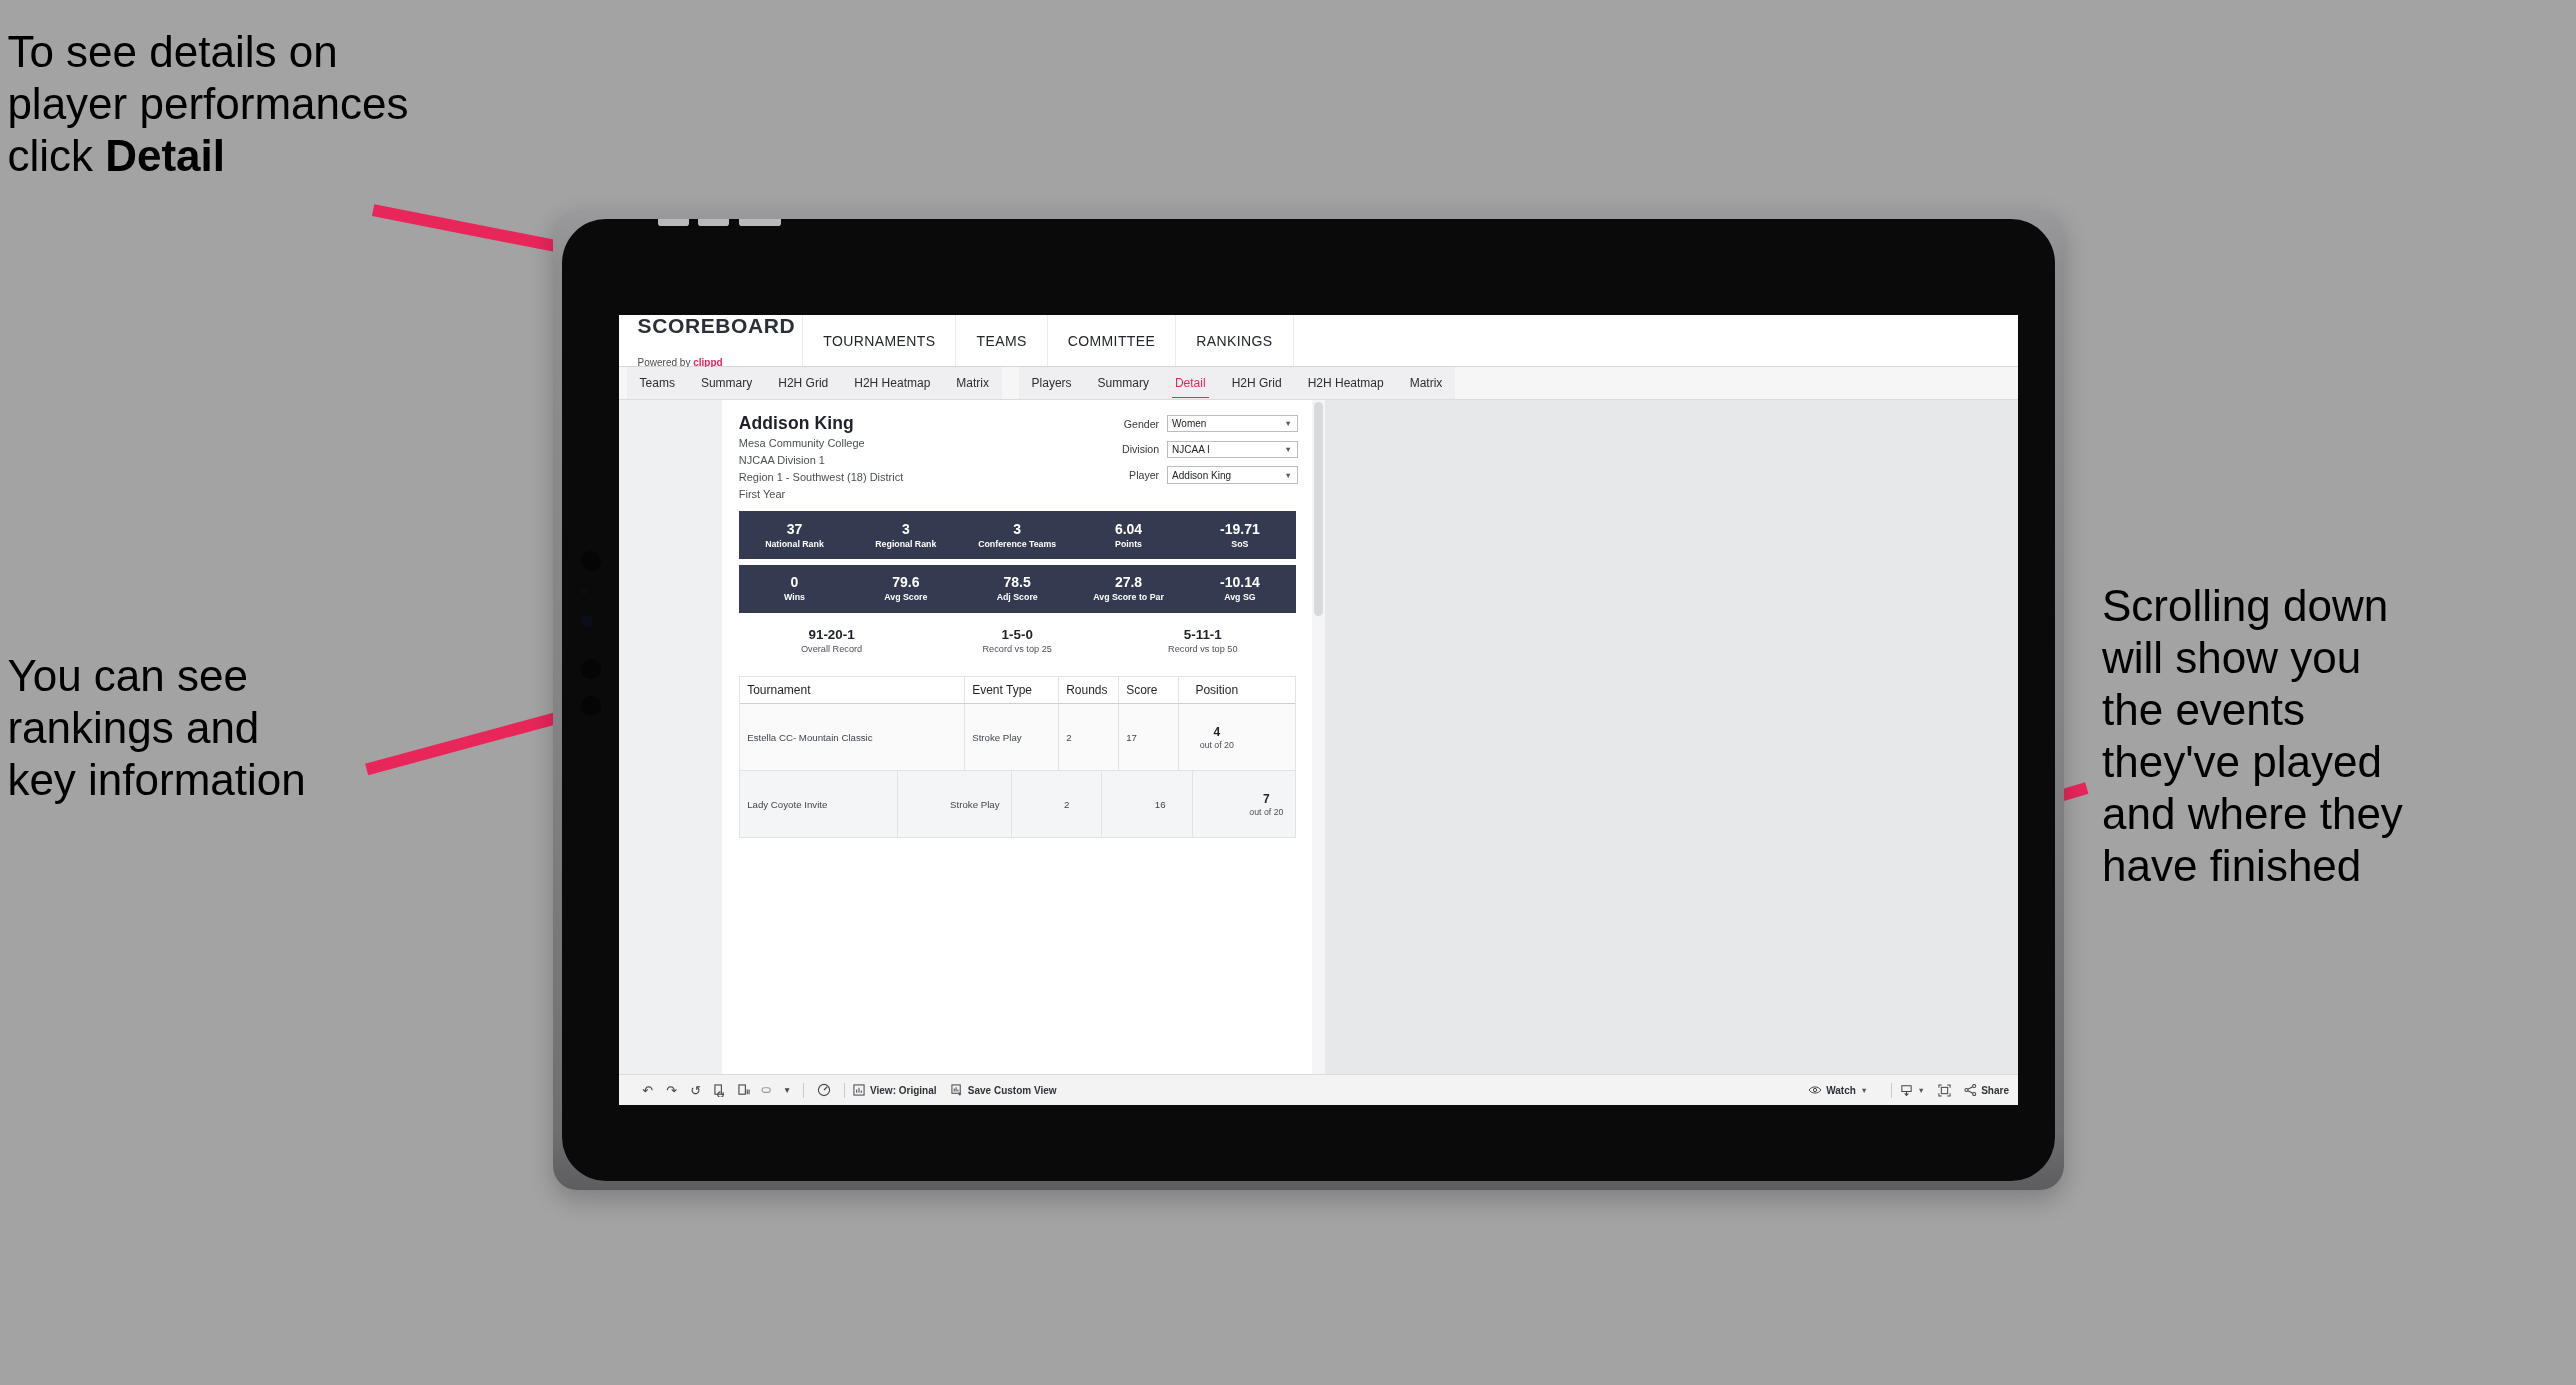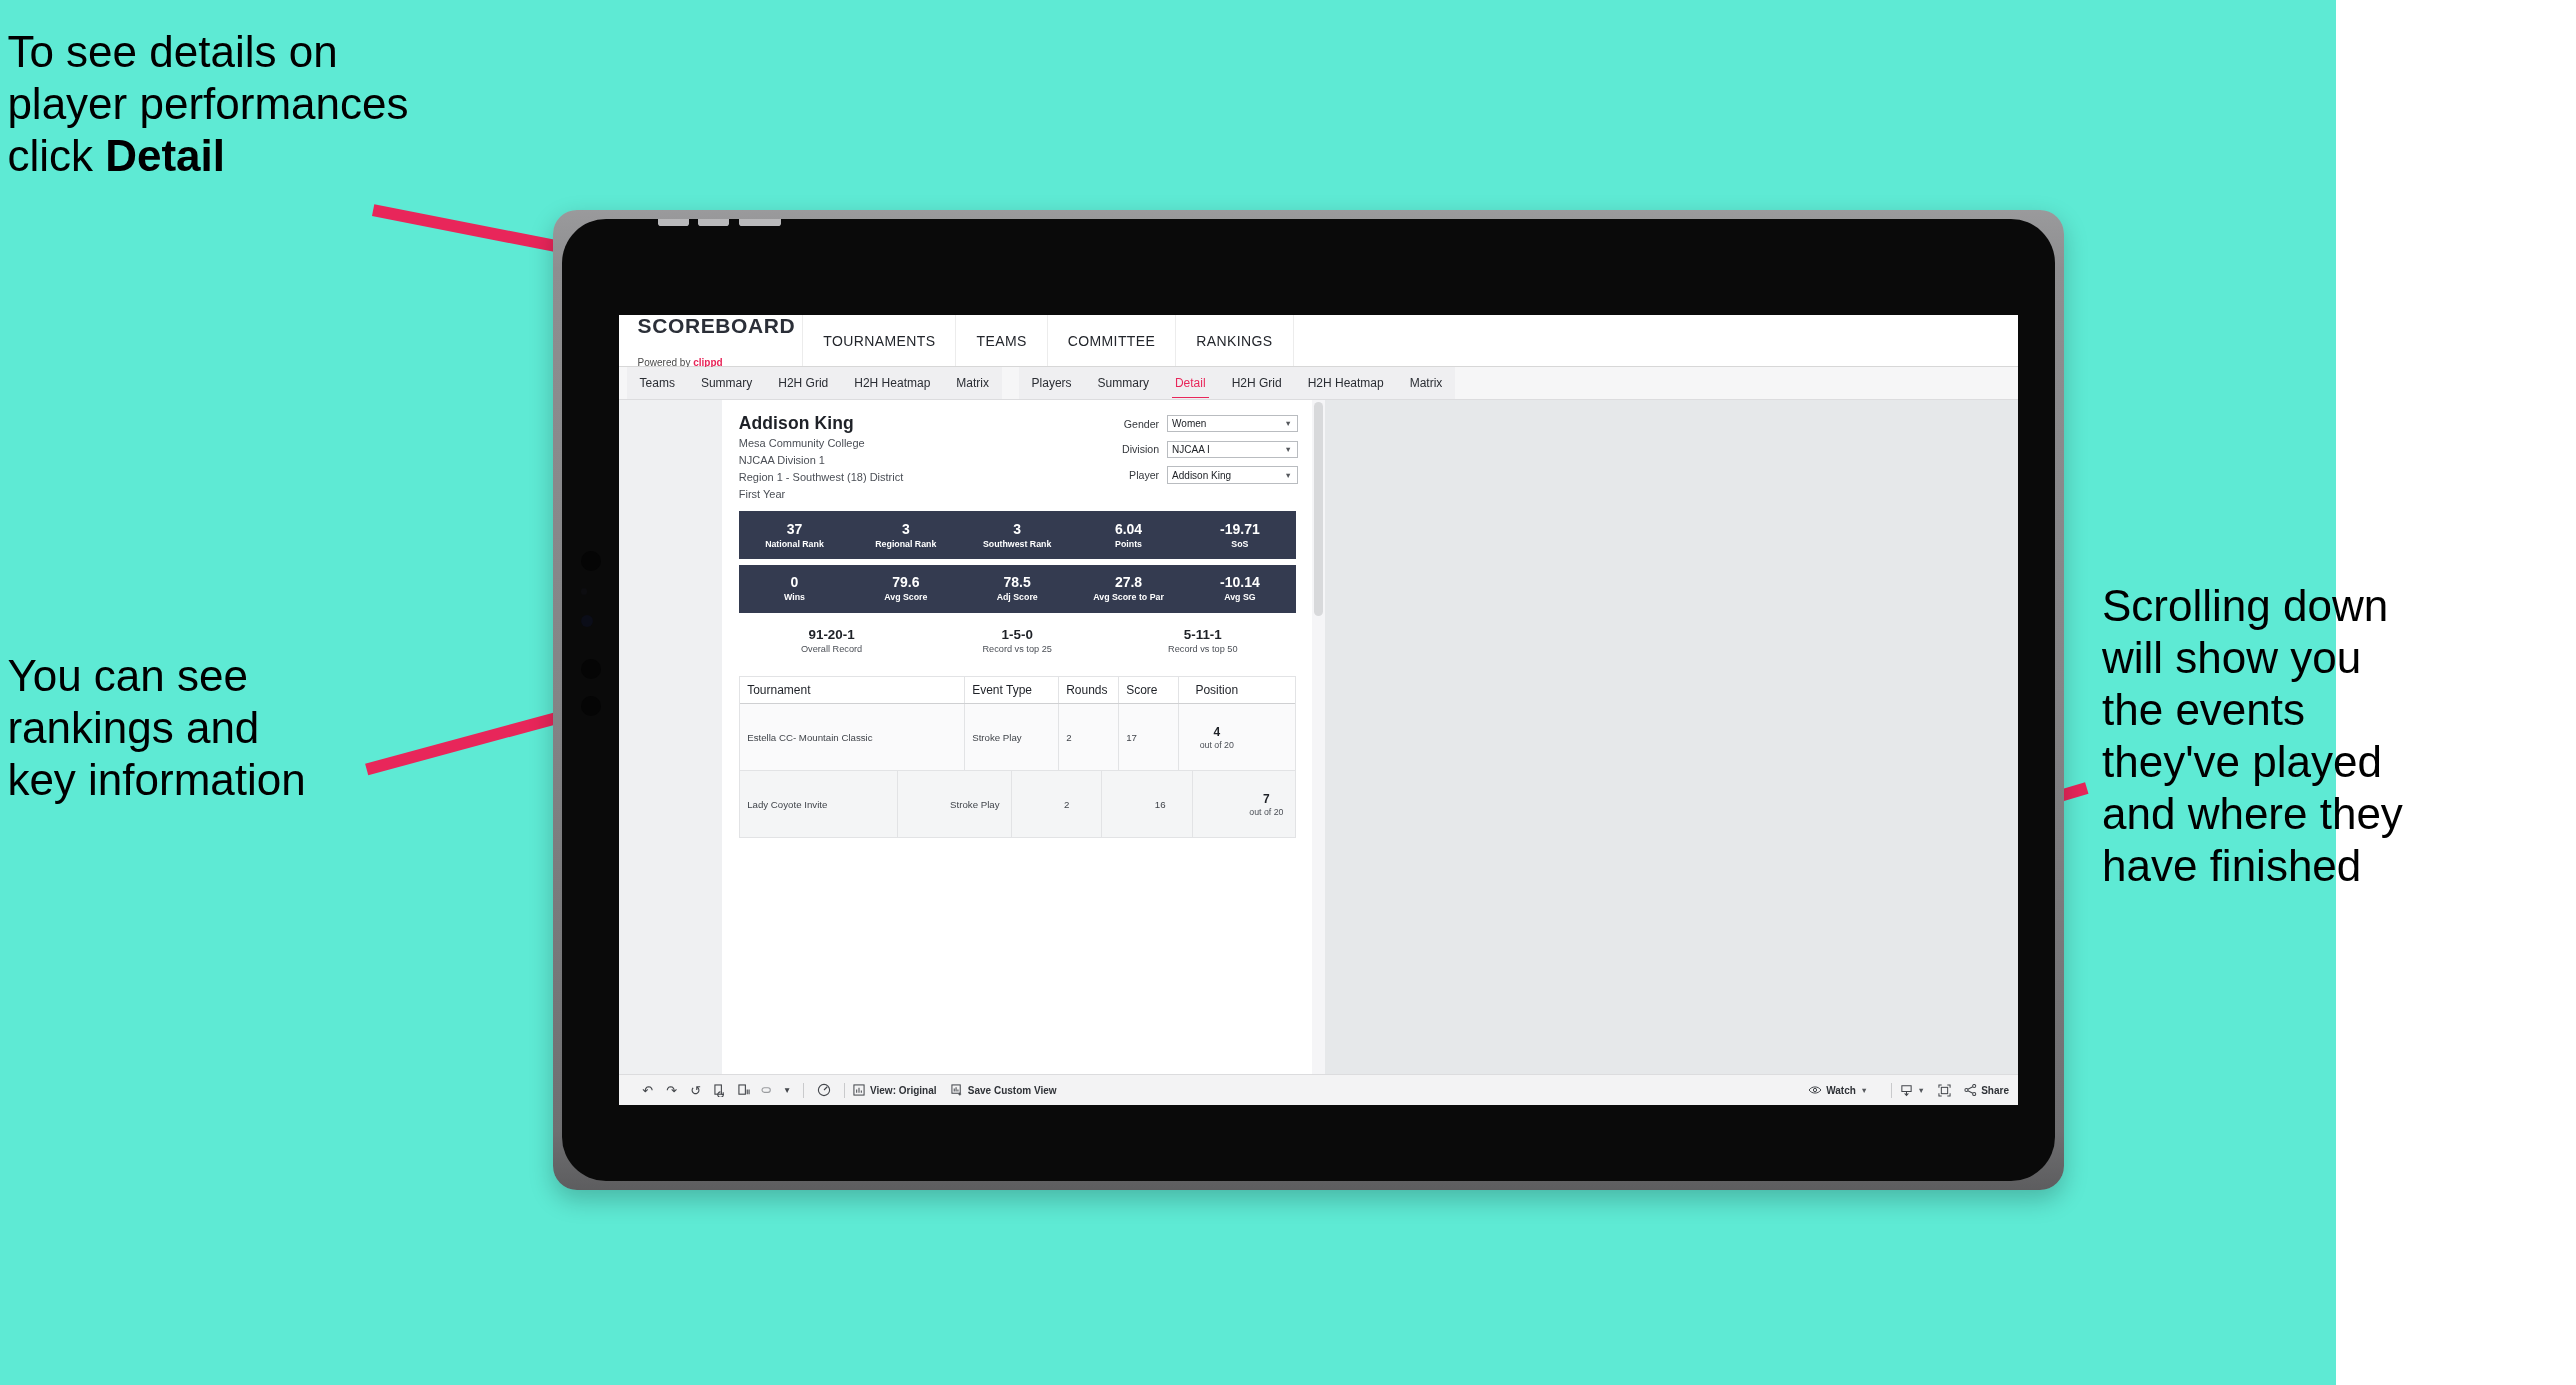--- a/index.html
+++ b/index.html
@@ -2,21 +2,21 @@
 <html style="font-size:14.7px"><head>
 <meta charset="utf-8">
 <style>
   * { box-sizing: border-box; margin: 0; padding: 0; }
   html, body {
     width: 2576px; height: 1386px;
     background: #ffffff;
     font-family: "Liberation Sans", sans-serif;
     overflow: hidden;
   }
-  .stage { position: relative; width: 2336px; height: 1386px; background: #5eead4; }
+  .stage { position: relative; width: 2576px; height: 1386px; background: #a3a3a3; }
 
   
   .callout {
     position: absolute;
     color: #000;
     font-family: "Liberation Sans", sans-serif;
     font-weight: 400;
     line-height: 1.18;
     white-space: pre-line;
   }
@@ -303,21 +303,21 @@
               <div class="stat">
                 <div class="stat-val">37</div>
                 <div class="stat-lab">National Rank</div>
               </div>
               <div class="stat">
                 <div class="stat-val">3</div>
                 <div class="stat-lab">Regional Rank</div>
               </div>
               <div class="stat">
                 <div class="stat-val">3</div>
-                <div class="stat-lab">Southwest Rank</div>
+                <div class="stat-lab">Conference Teams</div>
               </div>
               <div class="stat">
                 <div class="stat-val">6.04</div>
                 <div class="stat-lab">Points</div>
               </div>
               <div class="stat">
                 <div class="stat-val">-19.71</div>
                 <div class="stat-lab">SoS</div>
               </div>
             </div>

